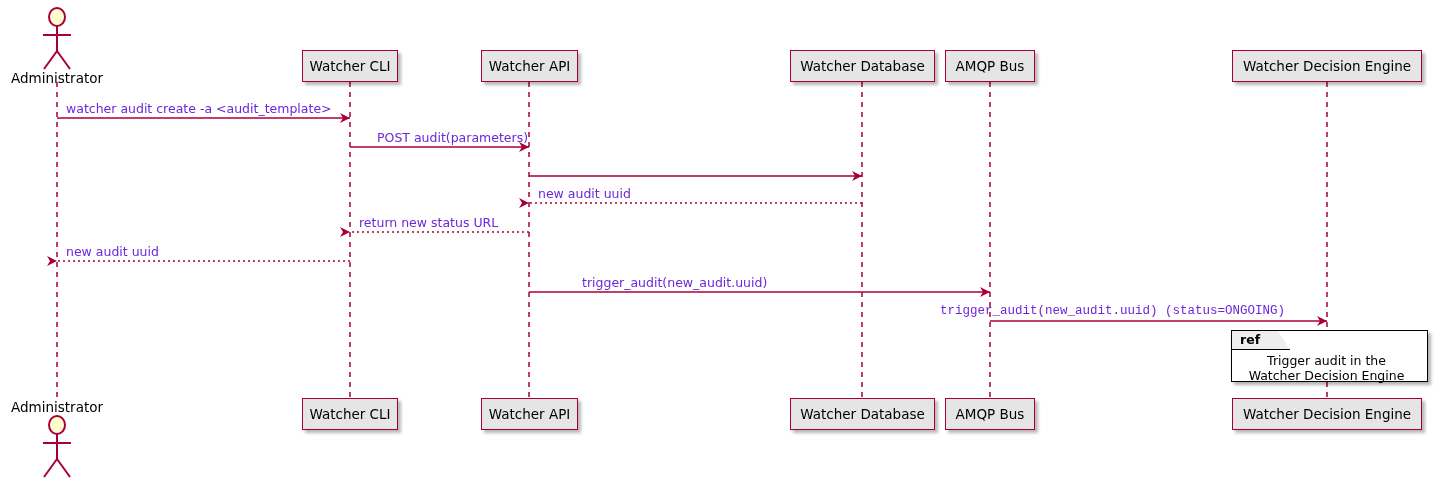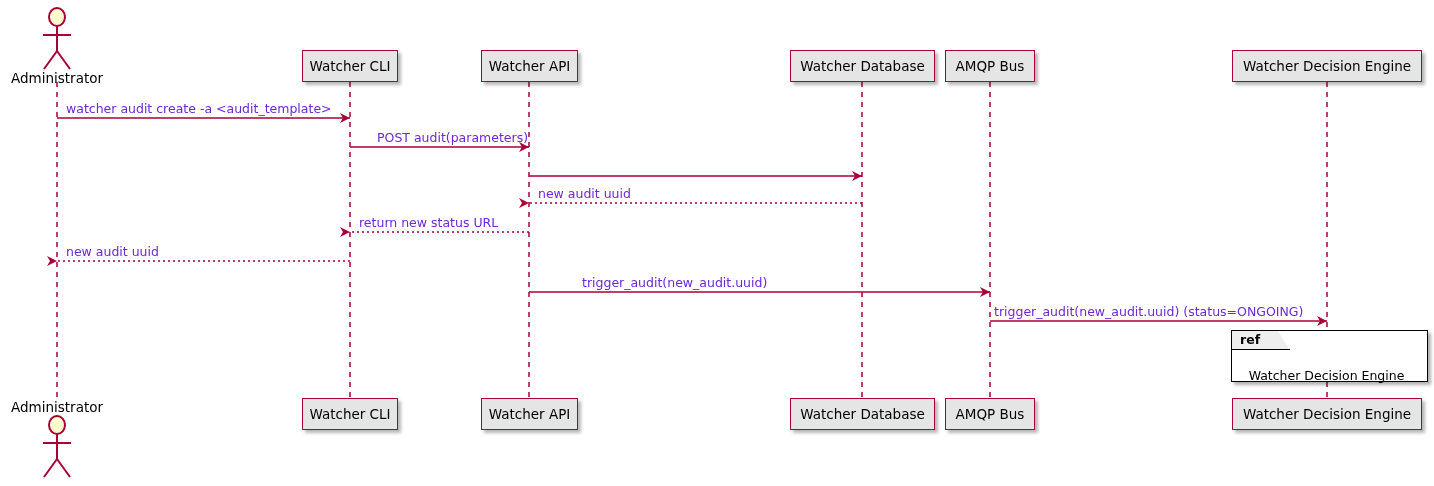--- a/index.html
+++ b/index.html
@@ -149,33 +149,34 @@
       </g>
     </svg>
 
   <div class="layer" id="html-layer">
       <div class="msg" style="left: 66px; top: 101px;">watcher audit create -a &lt;audit_template&gt;</div>
       <div class="msg" style="left: 359px; top: 130px; margin-left: 18px;">POST audit(parameters)</div>
       <div class="msg" style="left: 538px; top: 186px;">new audit uuid</div>
       <div class="msg" style="left: 359px; top: 215px;">return new status URL</div>
       <div class="msg" style="left: 66px; top: 244px;">new audit uuid</div>
       <div class="msg" style="left: 538px; top: 275px; margin-left: 44px;">trigger_audit(new_audit.uuid)</div>
-      <div class="msg" style="left: 994px; top: 304px;">trigger_audit(new_audit.uuid) (status=ONGOING)</div>
+      <div class="msg" style="left: 940px; top: 304px; font-family: Liberation Mono, monospace;">trigger_audit(new_audit.uuid) (status=ONGOING)</div>
       <div class="actor-label" style="left: 9px; top: 70px; width: 96px;">Administrator</div>
       <div class="actor-label" style="left: 9px; top: 399px; width: 96px;">Administrator</div>
       <div class="pbox" style="left: 302px; top: 50px; width: 96px;">Watcher CLI</div>
       <div class="pbox" style="left: 302px; top: 398px; width: 96px;">Watcher CLI</div>
       <div class="pbox" style="left: 481px; top: 50px; width: 97px;">Watcher API</div>
       <div class="pbox" style="left: 481px; top: 398px; width: 97px;">Watcher API</div>
       <div class="pbox" style="left: 790px; top: 50px; width: 145px;">Watcher Database</div>
       <div class="pbox" style="left: 790px; top: 398px; width: 145px;">Watcher Database</div>
       <div class="pbox" style="left: 945px; top: 50px; width: 90px;">AMQP Bus</div>
       <div class="pbox" style="left: 945px; top: 398px; width: 90px;">AMQP Bus</div>
       <div class="pbox" style="left: 1232px; top: 50px; width: 190px;">Watcher Decision Engine</div>
       <div class="pbox" style="left: 1232px; top: 398px; width: 190px;">Watcher Decision Engine</div>
       <div class="ref-box" style="left: 1231px; top: 330px; width: 197px; height: 52px;">
         <div class="ref-tab" style="width: 58px; clip-path: polygon(0px 0px, 46px 0px, 58px 100%, 0px 100%);"></div>
         <div class="ref-tab-label">ref</div>
+        <div class="ref-text" style="left: 0px; top: 22px; width: 189px;">Trigger audit in the</div>
         <div class="ref-text" style="left: 0px; top: 37px; width: 189px;">Watcher Decision Engine</div>
       </div>
     </div>
 
 </div>
 
 </body></html>

